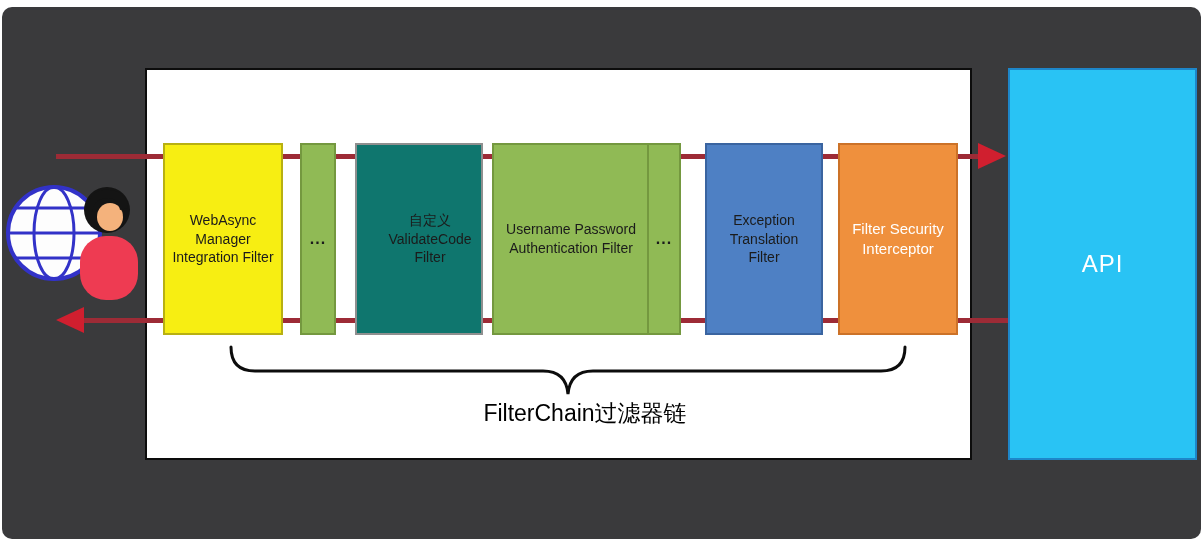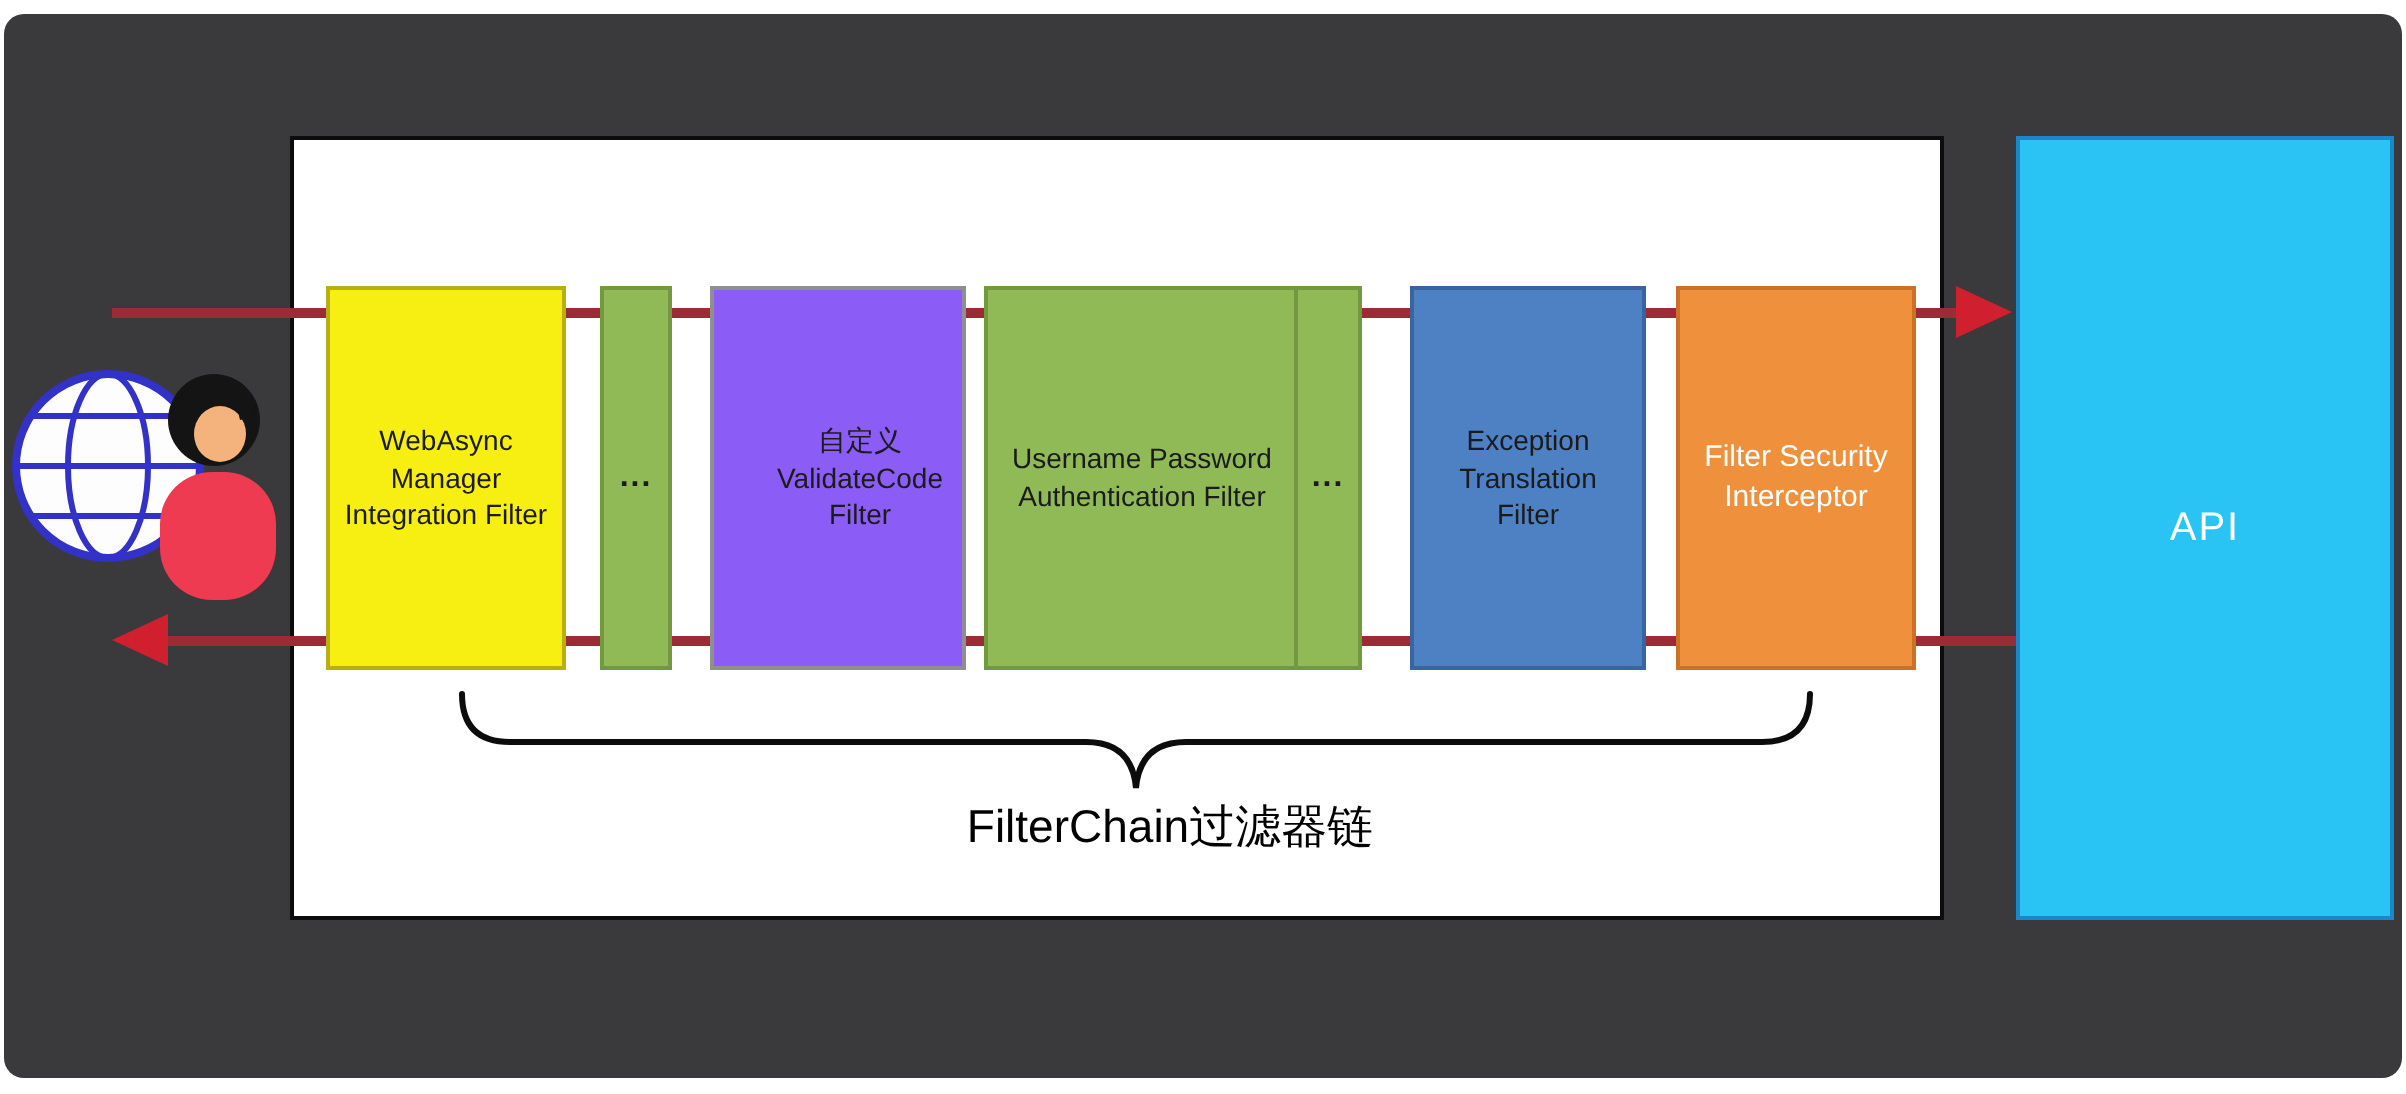--- a/index.html
+++ b/index.html
@@ -7,21 +7,21 @@
   .root { position: relative; width: 1203px; height: 547px; }
 
   .stage { position: absolute; left: 2px; top: 7px; right: 2px; bottom: 8px;
            background: #3a3a3c; border-radius: 10px; }
 
   .chain-container { position: absolute; left: 145px; top: 68px; width: 827px; height: 392px;
                      background: #ffffff; border: 2px solid #0c0c0c; z-index: 1; }
 
   .api-box { position: absolute; left: 1008px; top: 68px; width: 189px; height: 392px;
              border: 2px solid #1d86c9; display: flex; align-items: center; justify-content: center;
-             font-size: 20px; letter-spacing: 1px; z-index: 3; }
+             font-size: 24px; letter-spacing: 1px; z-index: 3; }
 
   .flow-line { position: absolute; height: 5px; z-index: 2; }
   .arrowhead { position: absolute; width: 0; height: 0; z-index: 2; }
   .arrowhead.right { border-top: 13px solid transparent; border-bottom: 13px solid transparent; border-left: 28px solid #d01f2f; }
   .arrowhead.left  { border-top: 13px solid transparent; border-bottom: 13px solid transparent; border-right: 28px solid #d01f2f; }
 
   .fbox { position: absolute; top: 143px; height: 192px; z-index: 3;
           border: 2px solid rgba(0,0,0,0.25); display: flex; align-items: center; justify-content: center;
           text-align: center; font-size: 14px; line-height: 1.35; padding: 6px; }
   .fbox.small { font-size: 16px; font-weight: bold; letter-spacing: 1px; }
@@ -47,21 +47,21 @@
 
   <div class="flow-line" style="left: 84px; top: 318px; width: 924px; background-color: rgb(157, 43, 54);"></div>
   <div class="arrowhead left" style="left:56px; top:307px;"></div>
 
   <div class="chain-container"></div>
 
   <div class="fbox" style="left: 163px; width: 120px; background-color: rgb(247, 238, 18); border-color: rgb(184, 176, 18); color: rgb(27, 27, 27);">WebAsync Manager Integration Filter</div>
 
   <div class="fbox small" style="left: 300px; width: 36px; background-color: rgb(144, 186, 85); border-color: rgb(116, 152, 63); color: rgb(27, 27, 27);">...</div>
 
-  <div class="fbox" style="left: 355px; width: 128px; background-color: #8b5cf6; border-color: rgb(143, 143, 143); color: rgb(27, 27, 27); padding-left: 28px;">自定义 ValidateCode Filter</div>
+  <div class="fbox" style="left: 355px; width: 128px; background-color: #0f766e; border-color: rgb(143, 143, 143); color: rgb(27, 27, 27); padding-left: 28px;">自定义 ValidateCode Filter</div>
 
   <div class="fbox" style="left: 492px; width: 158px; background-color: rgb(144, 186, 85); border-color: rgb(116, 152, 63); color: rgb(27, 27, 27);">Username Password Authentication Filter</div>
 
   <div class="fbox small" style="left: 647px; width: 34px; background-color: rgb(144, 186, 85); border-color: rgb(116, 152, 63); color: rgb(27, 27, 27);">...</div>
 
   <div class="fbox" style="left: 705px; width: 118px; background-color: rgb(78, 128, 196); border-color: rgb(58, 100, 160); color: rgb(27, 27, 27);">Exception Translation Filter</div>
 
   <div class="fbox b6" style="left: 838px; width: 120px; background-color: rgb(239, 144, 61); border-color: rgb(204, 114, 40); color: rgb(255, 255, 255);">Filter Security Interceptor</div>
 
   <svg class="brace" width="680" height="54" viewBox="0 0 680 54">

